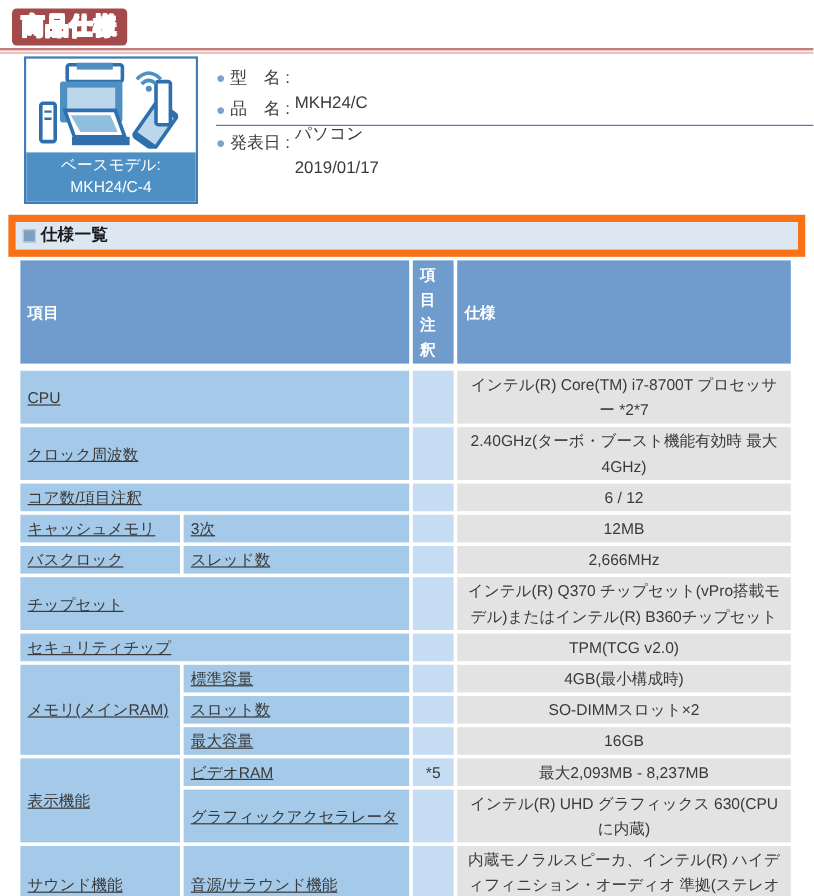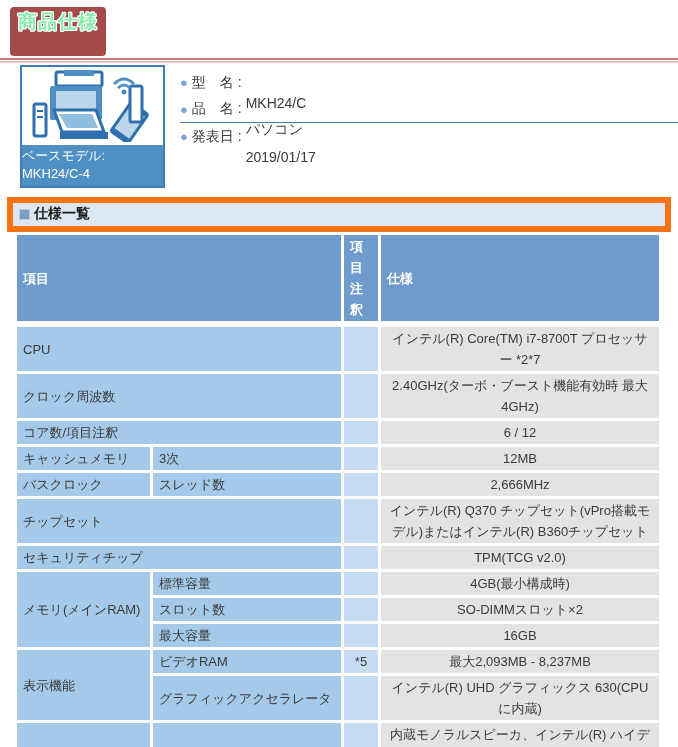--- a/index.html
+++ b/index.html
@@ -1,36 +1,36 @@
 <!DOCTYPE html>
 <html lang="ja"><head>
 <meta charset="utf-8">
 <style>
   * { margin:0; padding:0; box-sizing:border-box; }
   html,body { width:678px; height:747px; overflow:hidden; background:#fff;
     font-family:"Liberation Sans","DejaVu Sans",sans-serif; color:#3a3a3a; }
 
   
   .title-badge{
-    display:inline-block; margin:7px 0 0 10px; padding:2px 8px 21px;
+    display:inline-block; margin:7px 0 0 10px; padding:2px 8px 3px;
     background:#a54a4a; border-radius:4px;
     font-size:19px; font-weight:bold; letter-spacing:1px;
-    color:#86efac;
+    color:#ffffff;
     text-shadow:-1px -1px 0 #fff,1px -1px 0 #fff,-1px 1px 0 #fff,1px 1px 0 #fff,
                  0 -1px 0 #fff,0 1px 0 #fff,-1px 0 0 #fff,1px 0 0 #fff;
   }
   .red-rule{ height:5px; margin-top:2px;
     border-top:2px solid #c97a7a; border-bottom:2px solid #eac4c4; }
 
   
   .top-section{ display:flex; align-items:flex-start; padding-left:20px; margin-top:2px; }
   .product-box{ width:145px; border:2px solid #3f7cb8; flex:none; }
   .product-illustration{ width:141px; height:78px; background:#fff;
     display:flex; align-items:center; justify-content:center; }
-  .base-model-band{ background:#4e90c4; color:#fff; 
+  .base-model-band{ background:#4e90c4; color:#fff; text-align:center;
     font-size:13px; line-height:18px; padding:2px 0 3px; }
   .info-area{ flex:1; padding-left:15px; padding-top:4px; }
   .info-row{ display:flex; align-items:center; height:27px; font-size:14px; }
   .info-row.ruled{ border-bottom:1px solid #4a7fb5; }
   .bullet{ color:#7da3cc; font-size:13px; margin-right:4px; line-height:1; }
   .info-label{ white-space:pre; }
   .info-value{ margin-left:4px;margin-top:41px; }
 
   
   .section-band{ margin:9px 7px 0 7px; background:#dce7f2; border:6px solid #f97316;
@@ -39,21 +39,21 @@
   .section-marker{ width:11px; height:11px; background:#7e9fc0; border:1px solid #b9cbdc;
     display:inline-block; margin-right:4px; }
 
   
   table.spec{ border-collapse:separate; border-spacing:3px; margin-left:14px;
     width:648px; table-layout:fixed; }
   table.spec td,table.spec th{ font-size:13px; line-height:21px; vertical-align:middle;
     padding:1px 6px; word-break:break-word; }
   th.hdr{ background:#6f9ccc; color:#fff; font-weight:bold; height:42px; text-align:left; }
   th.hdr-note{ font-size:11.5px; line-height:14px; padding:1px 2px; font-weight:bold; }
-  td.item{ background:#a5cae9; }
+  td.item{ background:#a5cae9;text-decoration:underline; }
   td.note{ background:#c5dcf2; text-align:center; padding:1px 2px; }
   td.spec{ background:#e3e3e3;text-align:center; }
   tr.spacer td{ padding:0; height:0; background:transparent; }
   tr.h1 td{ height:21px; } tr.h2 td{ height:44px; } tr.h3 td{ height:65px; }
 </style>
 </head>
 <body>
 
 
 

